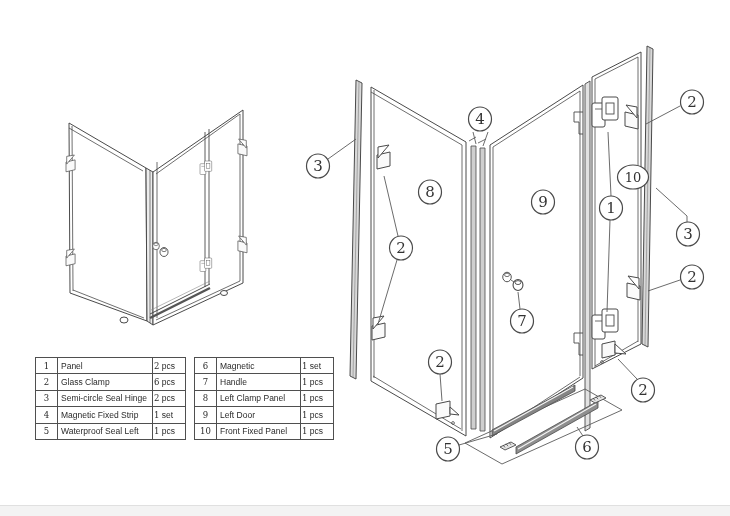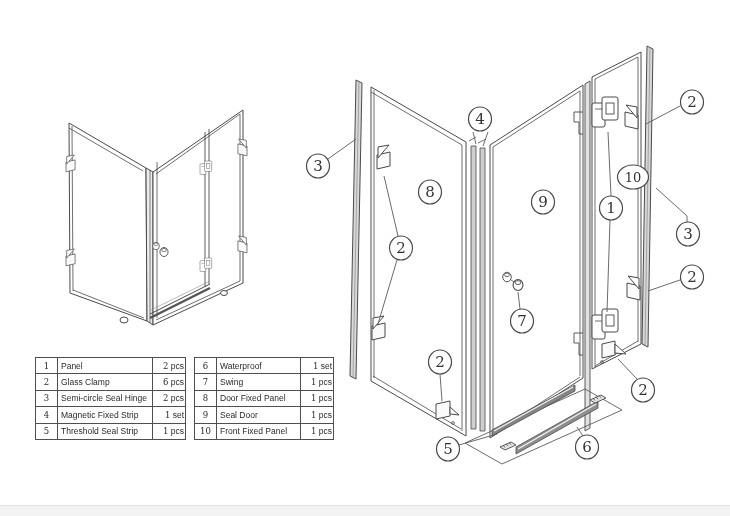--- a/index.html
+++ b/index.html
@@ -4,21 +4,21 @@
 <style>
   html,body{margin:0;padding:0;background:#fff;}
   #stage{position:relative;width:730px;height:516px;background:#ffffff;overflow:hidden;
          font-family:"Liberation Sans",sans-serif;}
   #diagram{position:absolute;left:0;top:0;}
   .parts-table{position:absolute;border-collapse:collapse;background:#fff;
                font:8.5px "Liberation Sans",sans-serif;color:#2a2a2a;table-layout:fixed;}
   .parts-table td{border:1px solid #4f4f4f;height:15.4px;padding:0 3px;overflow:hidden;
                   white-space:nowrap;}
   .parts-table td.num{font-family:"DejaVu Serif",serif;text-align:center;padding:0;}
-  .parts-table td.qty{text-align:right;padding:0 1px;}
+  .parts-table td.qty{text-align:left;padding:0 1px;}
   .parts-table td.qty b{font-family:"DejaVu Serif",serif;font-weight:normal;}
   #tblL{left:35px;top:357px;width:150px;}
   #tblR{left:194px;top:357px;width:139px;}
   #bottom-band{position:absolute;left:0;top:505px;width:730px;height:11px;
                background:#f3f3f3;border-top:1px solid #e0e0e0;}
 </style>
 </head>
 <body>
 
 <div id="stage">
@@ -270,51 +270,51 @@
           <td>Semi-circle Seal Hinge</td>
           <td class="qty"><b>2</b> pcs</td>
         </tr>
         <tr>
           <td class="num">4</td>
           <td>Magnetic Fixed Strip</td>
           <td class="qty"><b>1</b> set</td>
         </tr>
         <tr>
           <td class="num">5</td>
-          <td>Threshold Seal Strip</td>
+          <td>Waterproof Seal Left</td>
           <td class="qty"><b>1</b> pcs</td>
         </tr>
       </tbody>
 </table>
 
 <table id="tblR" class="parts-table">
   <colgroup>
         <col style="width:22px">
         <col style="width:84px">
         <col style="width:33px">
       </colgroup>
   <tbody>
         <tr>
           <td class="num">6</td>
-          <td>Waterproof</td>
+          <td>Magnetic</td>
           <td class="qty"><b>1</b> set</td>
         </tr>
         <tr>
           <td class="num">7</td>
-          <td>Swing</td>
+          <td>Handle</td>
           <td class="qty"><b>1</b> pcs</td>
         </tr>
         <tr>
           <td class="num">8</td>
-          <td>Door Fixed Panel</td>
+          <td>Left Clamp Panel</td>
           <td class="qty"><b>1</b> pcs</td>
         </tr>
         <tr>
           <td class="num">9</td>
-          <td>Seal Door</td>
+          <td>Left Door</td>
           <td class="qty"><b>1</b> pcs</td>
         </tr>
         <tr>
           <td class="num">10</td>
           <td>Front Fixed Panel</td>
           <td class="qty"><b>1</b> pcs</td>
         </tr>
       </tbody>
 </table>
 

